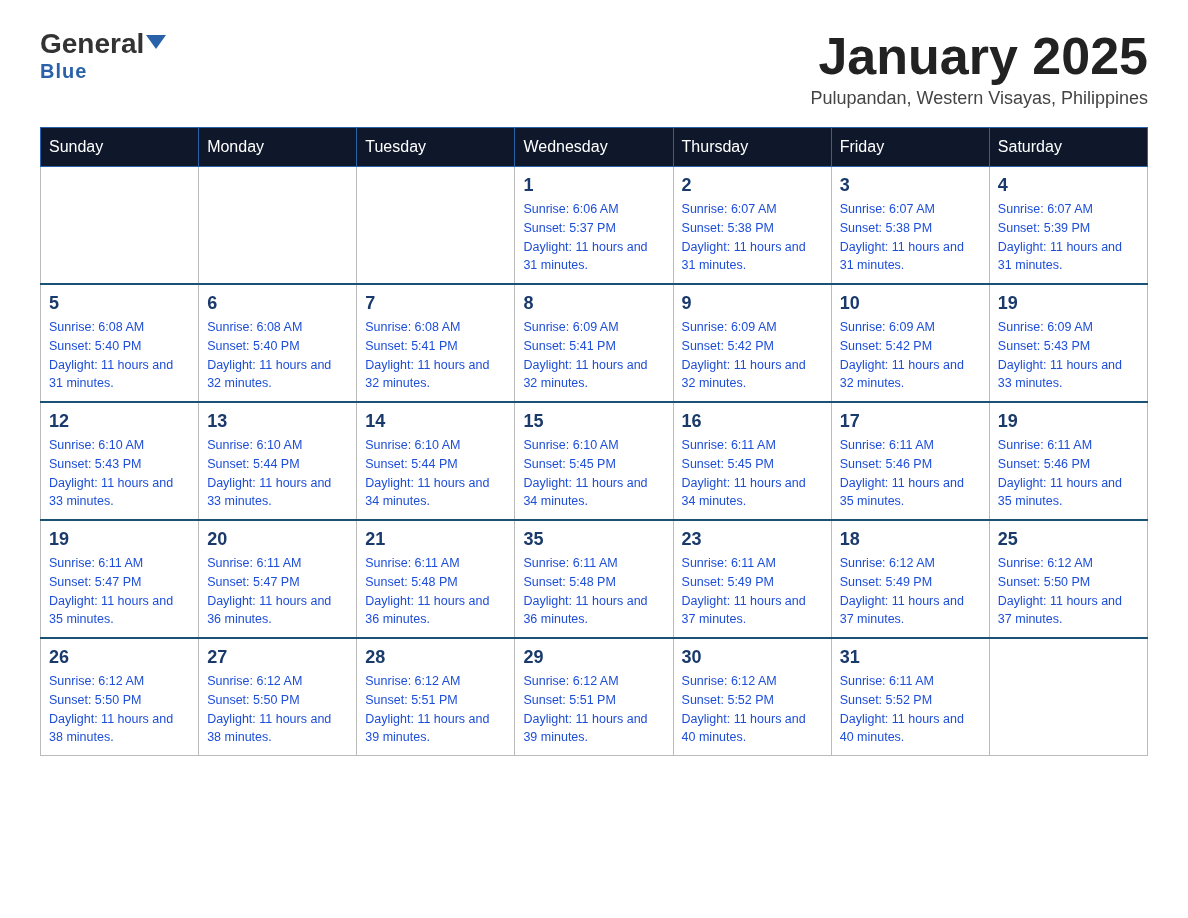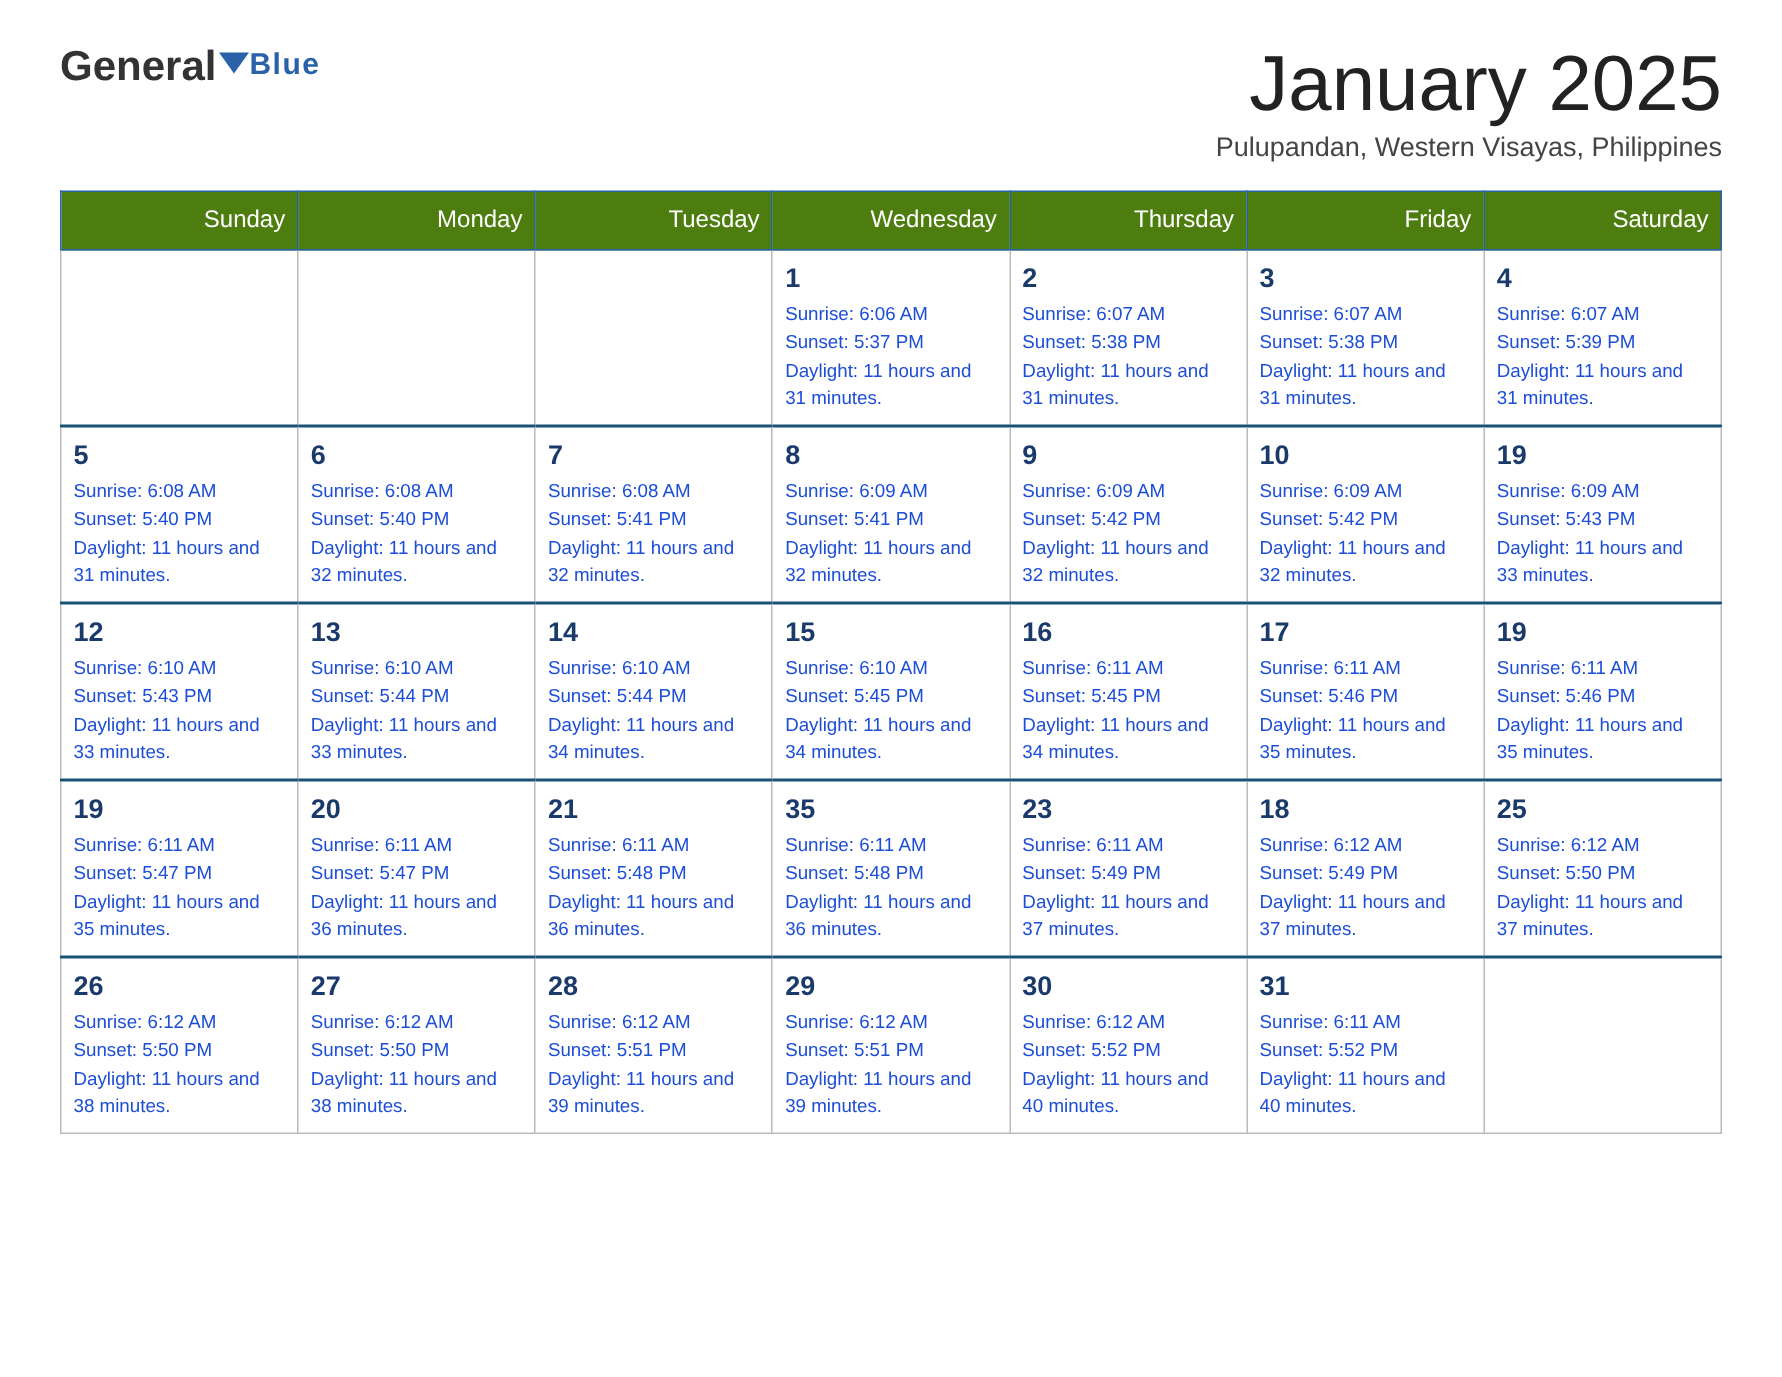--- a/index.html
+++ b/index.html
@@ -12,21 +12,21 @@
       min-height: 918px;
     }
     .header-section {
       display: flex;
       justify-content: space-between;
       align-items: flex-start;
       margin-bottom: 18px;
     }
     .logo-area {
       display: flex;
-      flex-direction: row;
+      flex-direction: column;
       align-items: flex-start;
       text-align: center;
     }
     .logo-text {
       font-size: 28px;
       font-weight: bold;
       color: #333;
       line-height: 1;
     }
     .logo-triangle {
@@ -46,41 +46,41 @@
       font-size: 20px;
       font-weight: bold;
       margin-top: 2px;
       letter-spacing: 1px;
     }
     .title-area {
       text-align: right;
     }
     .month-title {
       font-size: 52px;
-      font-weight: normal;
+      font-weight: bold;
       color: #222;
       line-height: 1;
     }
     .location-title {
       font-size: 18px;
       color: #444;
       margin-top: 6px;
     }
     .calendar-table {
       width: 100%;
       border-collapse: collapse;
       border: 1px solid #aaa;
     }
     .calendar-table th {
-      background: #4d7c0f;
+      background: #0f172a;
       color: #fff;
       padding: 10px 8px;
       font-size: 16px;
       font-weight: normal;
-      text-align: right;
+      text-align: left;
       border: 1px solid #2962a8;
     }
     .calendar-table td {
       vertical-align: top;
       padding: 8px 8px;
       border: 1px solid #bbb;
       width: 14.28%;
       min-height: 110px;
       height: 110px;
     }

